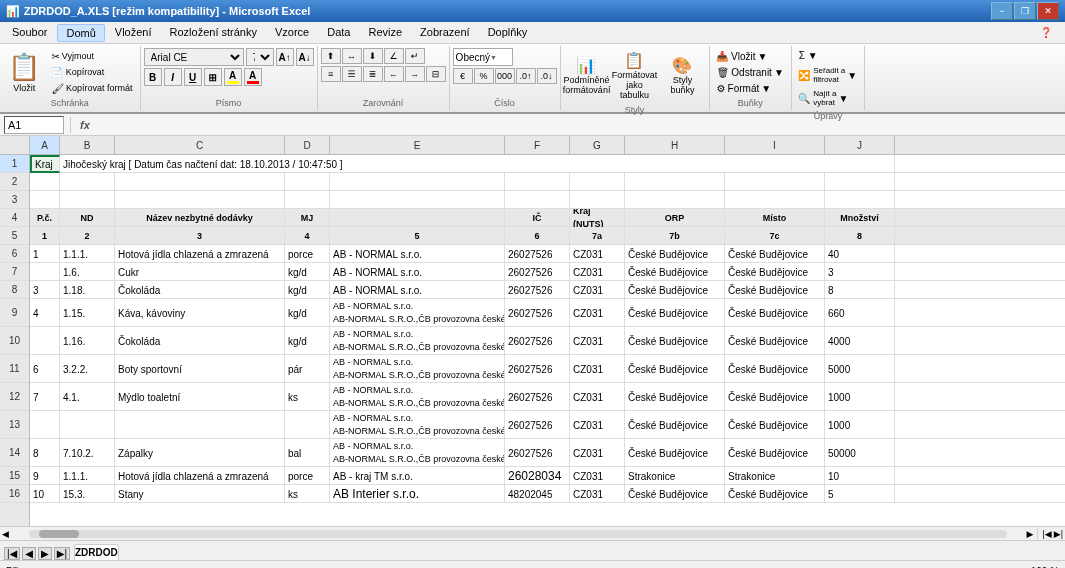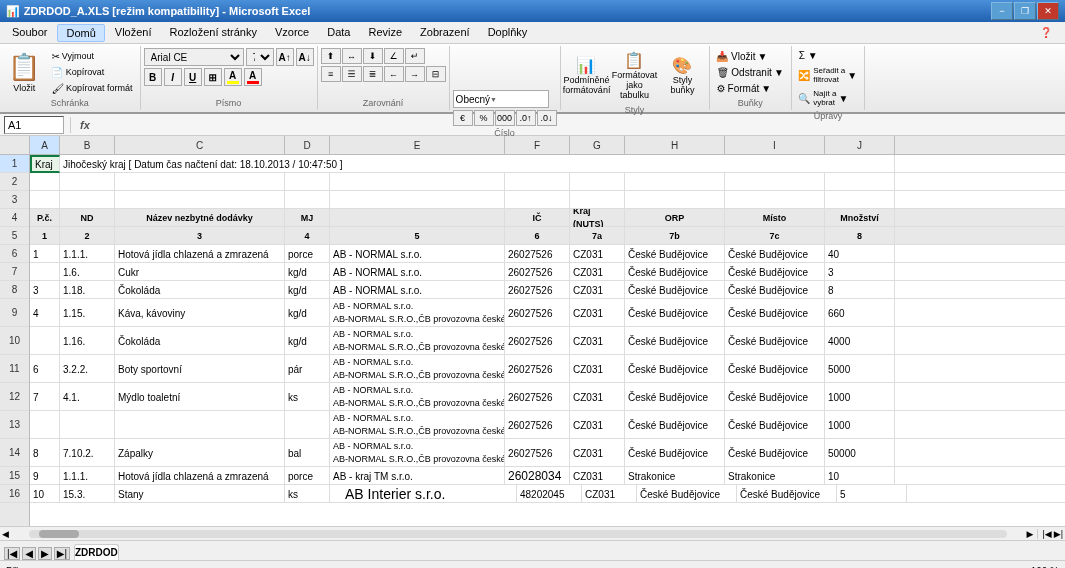--- a/index.html
+++ b/index.html
@@ -243,29 +243,28 @@
       border: 1px solid #aaa;
       background: #f0f0f0;
       cursor: pointer;
       display: flex;
       align-items: center;
       justify-content: center;
       font-size: 9px;
     }
 
     .number-fmt-box {
-      width: 96px;
+      width: 60px;
       height: 18px;
       border: 1px solid #aaa;
       background: white;
       padding: 0 2px;
       font-size: 10px;
       display: flex;
       align-items: center;
-      margin-top: 42px;
     }
 
     .selected-col-header { background: #cce4ff; }
 
     
     .ribbon-main {
       display: flex;
       align-items: stretch;
       gap: 0;
       height: 70px;
@@ -696,21 +695,21 @@
             <div class="grid-cell" style="width: 55px; min-width: 55px; height: 18px; border-right: 1px solid rgb(221, 221, 221); font-size: 10px;">CZ031</div>
             <div class="grid-cell" style="width: 100px; min-width: 100px; height: 18px; border-right: 1px solid rgb(221, 221, 221); font-size: 10px;">Strakonice</div>
             <div class="grid-cell" style="width: 100px; min-width: 100px; height: 18px; border-right: 1px solid rgb(221, 221, 221); font-size: 10px;">Strakonice</div>
             <div class="grid-cell" style="width: 70px; min-width: 70px; height: 18px; border-right: 1px solid rgb(221, 221, 221); font-size: 10px;">10</div>
           </div>
           <div class="grid-row" style="height: 18px; min-height: 18px; border-bottom: 1px solid rgb(221, 221, 221);">
             <div class="grid-cell" style="width: 30px; min-width: 30px; height: 18px; border-right: 1px solid rgb(221, 221, 221); font-size: 10px;">10</div>
             <div class="grid-cell" style="width: 55px; min-width: 55px; height: 18px; border-right: 1px solid rgb(221, 221, 221); font-size: 10px;">15.3.</div>
             <div class="grid-cell" style="width: 170px; min-width: 170px; height: 18px; border-right: 1px solid rgb(221, 221, 221); font-size: 10px;">Stany</div>
             <div class="grid-cell" style="width: 45px; min-width: 45px; height: 18px; border-right: 1px solid rgb(221, 221, 221); font-size: 10px;">ks</div>
-            <div class="grid-cell" style="width: 175px; min-width: 175px; height: 18px; border-right: 1px solid rgb(221, 221, 221); font-size: 14px; margin-left: 12px;">AB Interier s.r.o.</div>
+            <div class="grid-cell" style="width: 175px; min-width: 175px; height: 18px; border-right: 1px solid rgb(221, 221, 221); font-size: 12px;">AB Interier s.r.o.</div>
             <div class="grid-cell" style="width: 65px; min-width: 65px; height: 18px; border-right: 1px solid rgb(221, 221, 221); font-size: 10px;">48202045</div>
             <div class="grid-cell" style="width: 55px; min-width: 55px; height: 18px; border-right: 1px solid rgb(221, 221, 221); font-size: 10px;">CZ031</div>
             <div class="grid-cell" style="width: 100px; min-width: 100px; height: 18px; border-right: 1px solid rgb(221, 221, 221); font-size: 10px;">České Budějovice</div>
             <div class="grid-cell" style="width: 100px; min-width: 100px; height: 18px; border-right: 1px solid rgb(221, 221, 221); font-size: 10px;">České Budějovice</div>
             <div class="grid-cell" style="width: 70px; min-width: 70px; height: 18px; border-right: 1px solid rgb(221, 221, 221); font-size: 10px;">5</div>
           </div>
         </div>
       </div>
   </div>
 </div>

